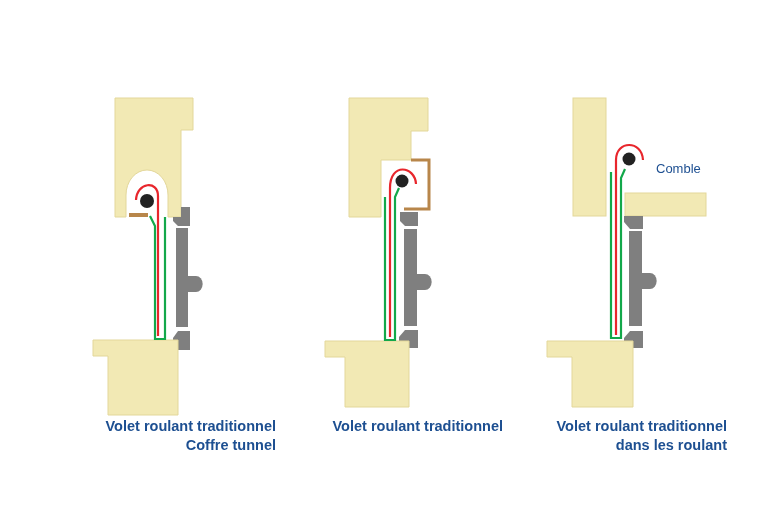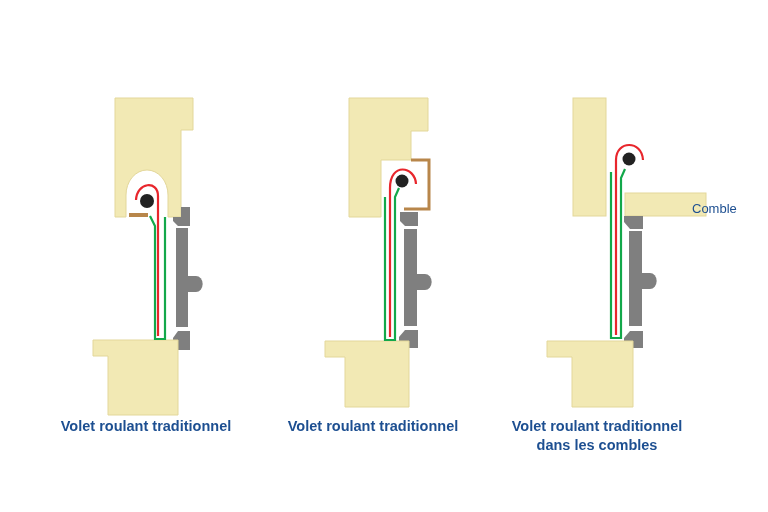--- a/index.html
+++ b/index.html
@@ -1,18 +1,18 @@
 <!DOCTYPE html>
 <html><head>
 <meta charset="utf-8">
 <style>
   html, body { margin:0; padding:0; background:#ffffff; }
   body { width:768px; height:512px; position:relative; overflow:hidden; font-family:"Liberation Sans", sans-serif; }
   svg { position:absolute; left:0; top:0; }
-  .caption { position:absolute; width:260px; text-align:center; color:#1d4f91; font-weight:bold; font-size:14.5px; line-height:19px; }
+  .caption { position:absolute; width:260px; text-align:right; color:#1d4f91; font-weight:bold; font-size:14.5px; line-height:19px; }
   .comble { position:absolute; color:#1d4f91; font-size:13px; }
 </style>
 <style>
   .wall{fill:#f2e9b4;stroke:#e3d79a;stroke-width:1;}
   .frame{fill:#7f7f7f;}
   .roll{fill:#222222;}
   .box{fill:#b8864a;}
   .box-line{fill:none;stroke:#b8864a;stroke-width:3;}
   .red{fill:none;stroke:#e8262c;stroke-width:2.2;}
   .green{fill:none;stroke:#13a84a;stroke-width:2.2;}
@@ -55,24 +55,25 @@
     <rect class="frame" x="629" y="231" width="13" height="95"></rect>
     <path class="frame" d="M642,273 H650 A5,6 0 0 1 650,289 H642 Z"></path>
     <path class="frame" d="M630,331 H643 V348 H624 V338 Z"></path>
     <path class="wall" d="M547,341 H633 V407 H572 V357 H547 Z"></path>
     <path class="green" d="M611,172 V338 H621 V178 L625,169"></path>
     <path class="red" d="M616,335 V160 C616,140 642,140 643,160"></path>
     <circle class="roll" cx="629" cy="159" r="6.5"></circle>
   </g>
 </svg>
 
-<div class="comble" style="left:692px; top:161px;margin-top:40px;">Comble</div>
+<div class="comble" style="left:656px; top:161px;">Comble</div>
 
 <div class="caption" style="left:16px; top:417px;">
   <div>Volet roulant traditionnel</div>
+  <div>Coffre tunnel</div>
 </div>
 <div class="caption" style="left:243px; top:417px;">
   <div>Volet roulant traditionnel</div>
 </div>
 <div class="caption" style="left:467px; top:417px;">
   <div>Volet roulant traditionnel</div>
-  <div>dans les combles</div>
+  <div>dans les roulant</div>
 </div>
 
 </body></html>

